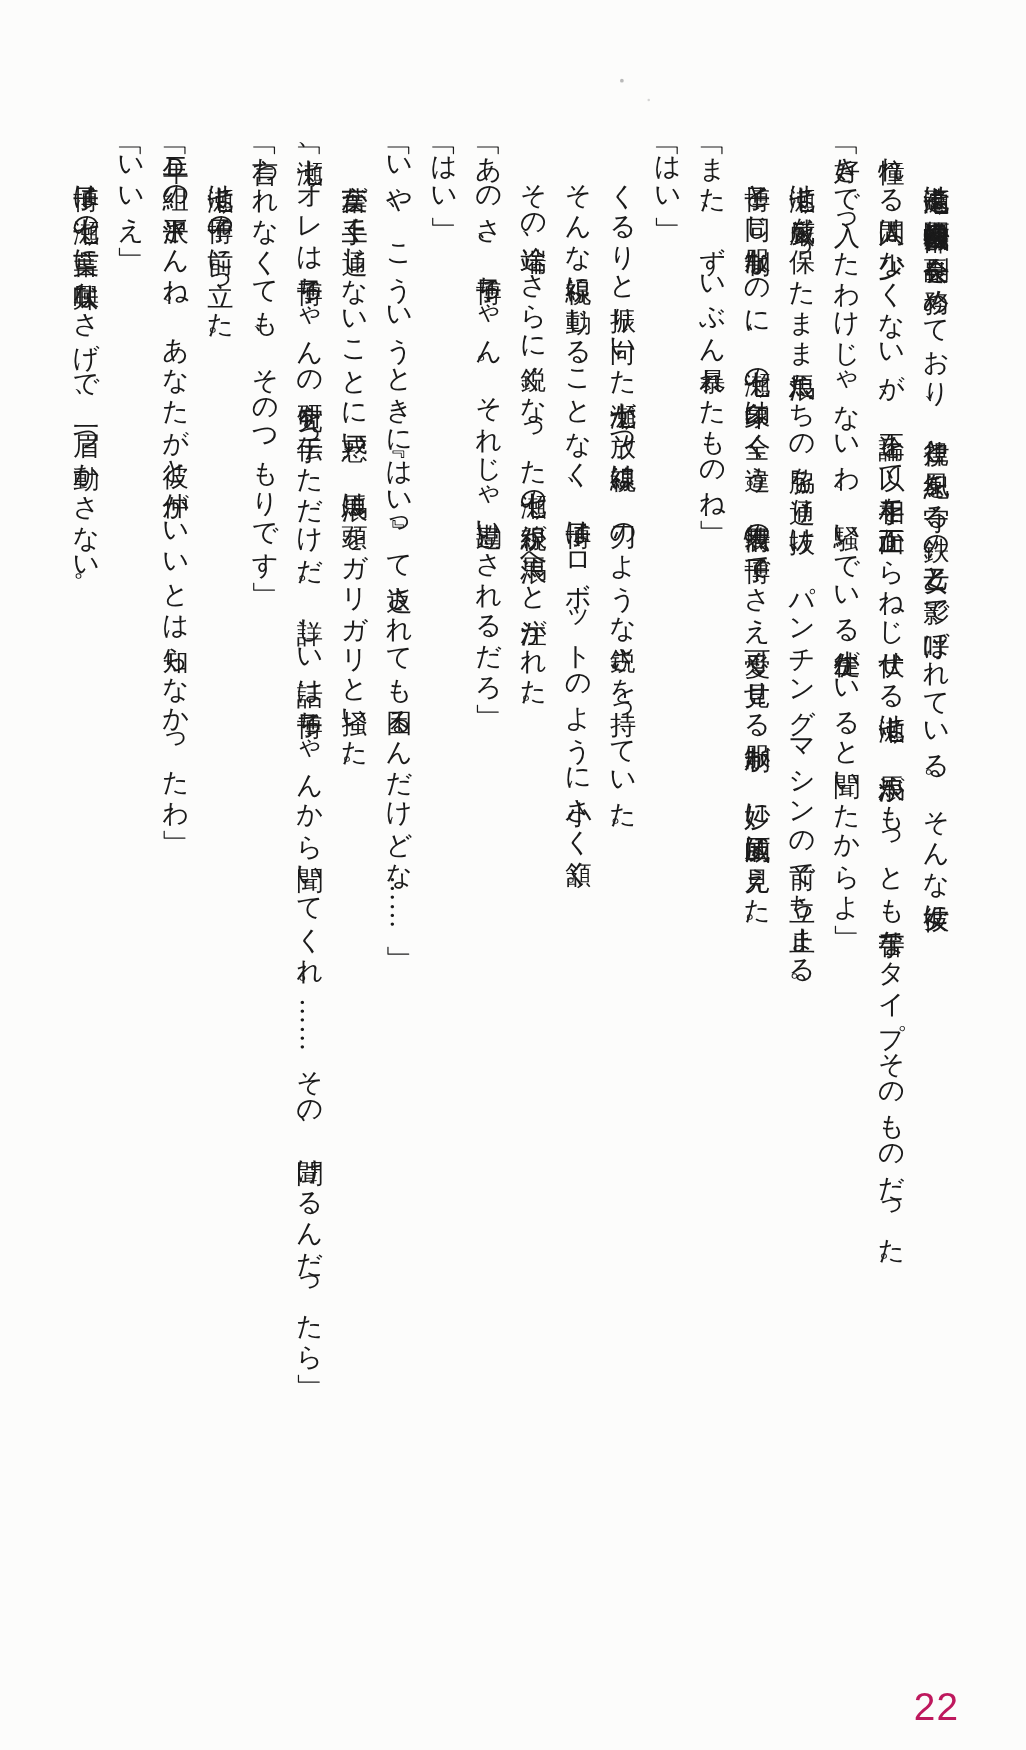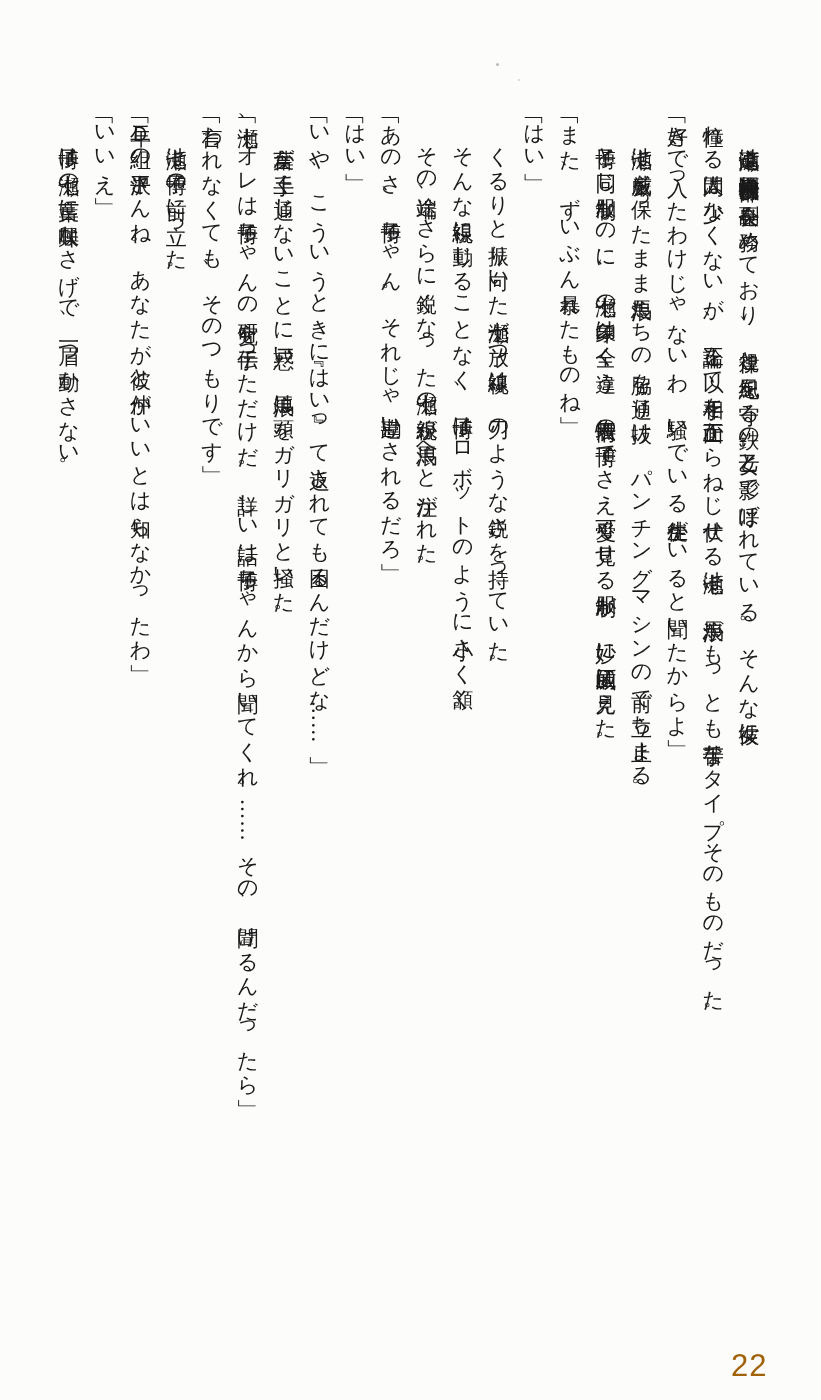--- a/index.html
+++ b/index.html
@@ -36,21 +36,21 @@
   .line.indent {
     text-indent: 22px;        
   }
   .page-number {
     position: absolute;
     left: 731px;
     top: 1348px;
     font-family: "Liberation Sans", "DejaVu Sans", sans-serif;
     font-size: 31px;
     letter-spacing: 1px;
-    color: #a16207;
+    color: #be185d;
   }
   
   .speck {
     position: absolute;
     background: #b9b9b9;
     border-radius: 50%;
   }
   .speck-1 { left: 496px; top: 63px; width: 3px; height: 3px; }
   .speck-2 { left: 518px; top: 79px; width: 2px; height: 2px; opacity: .6; }
 </style>

